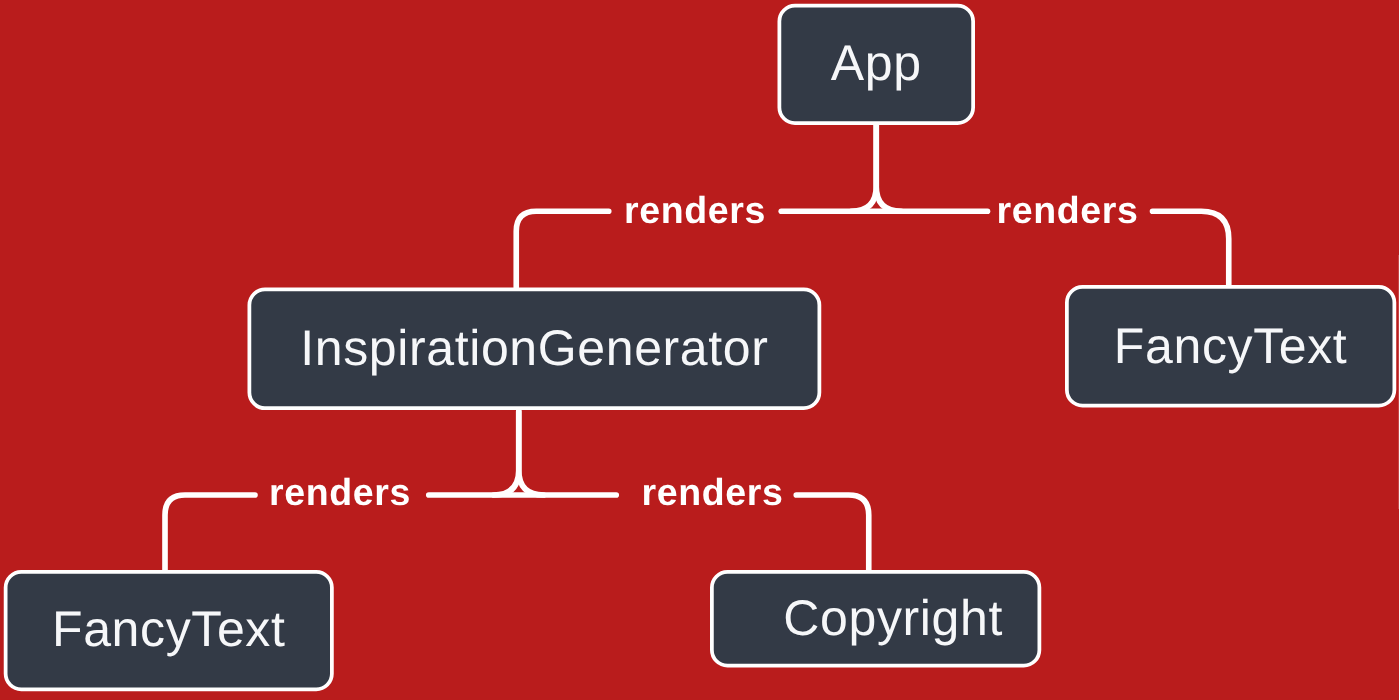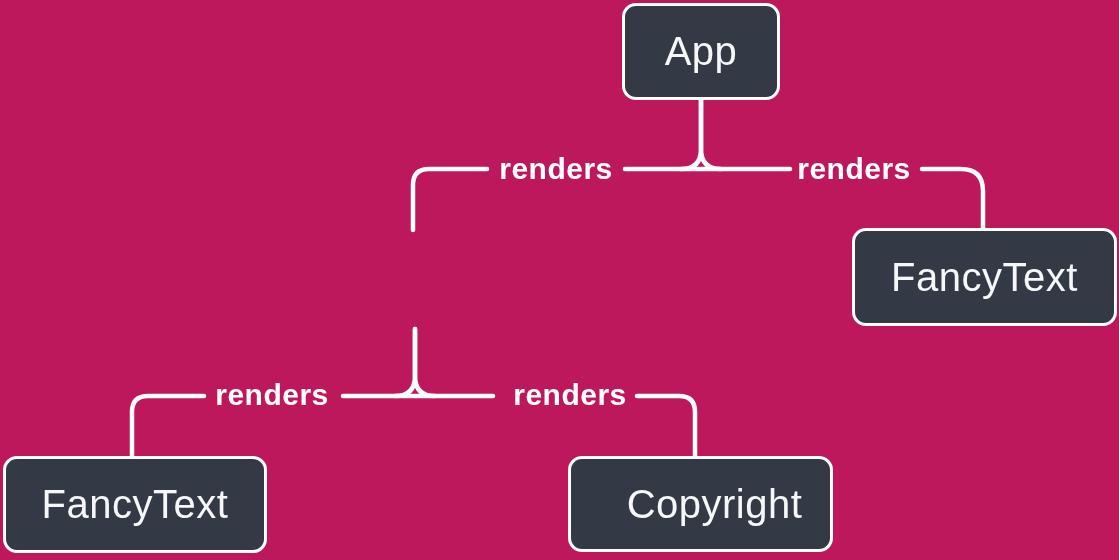--- a/index.html
+++ b/index.html
@@ -4,21 +4,21 @@
 <style>
   html, body {
     margin: 0;
     padding: 0;
     font-family: "Liberation Sans", sans-serif;
   }
   .canvas {
     position: relative;
     width: 1119px;
     height: 560px;
-    background: #be185d;
+    background: #b91c1c;
     overflow: hidden;
   }
   .connectors {
     position: absolute;
     inset: 0;
     width: 1119px;
     height: 560px;
   }
   .connectors path {
     stroke: #FFFFFF;
@@ -50,21 +50,21 @@
     font-size: 30px;
     font-weight: 700;
     letter-spacing: 0.5px;
     white-space: nowrap;
   }
   
   .node-app                  { left: 622px; top: 3px;   width: 158px; height: 97px; }
   .node-inspiration-generator{ left: 198px; top: 230px; width: 459px; height: 98px; }
   .node-fancy-text-top       { left: 852px; top: 228px; width: 265px; height: 98px; }
   .node-fancy-text-bottom    { left: 3px;   top: 456px; width: 264px; height: 97px; }
-  .node-copyright            { left: 568px; top: 456px; width: 265px; height: 96px; padding-left: 28px; }
+  .node-copyright            { left: 568px; top: 456px; width: 265px; height: 78px; padding-left: 28px; }
   
   .edge-label-1 { left: 556px; top: 169px; }
   .edge-label-2 { left: 854px; top: 169px; }
   .edge-label-3 { left: 272px; top: 395px; }
   .edge-label-4 { left: 570px; top: 395px; }
 </style>
 </head>
 <body>
 
 <div class="canvas">
@@ -97,20 +97,23 @@
 
     <g>
       <path d="M637,396 H679 Q695,396 695,412 V456"></path>
     </g>
   </svg>
 
   <div class="node node-app">
     <span class="node-label">App</span>
   </div>
 
+  <div class="node node-inspiration-generator">
+    <span class="node-label">InspirationGenerator</span>
+  </div>
 
   <div class="node node-fancy-text-top">
     <span class="node-label">FancyText</span>
   </div>
 
   <div class="node node-fancy-text-bottom">
     <span class="node-label">FancyText</span>
   </div>
 
   <div class="node node-copyright">

